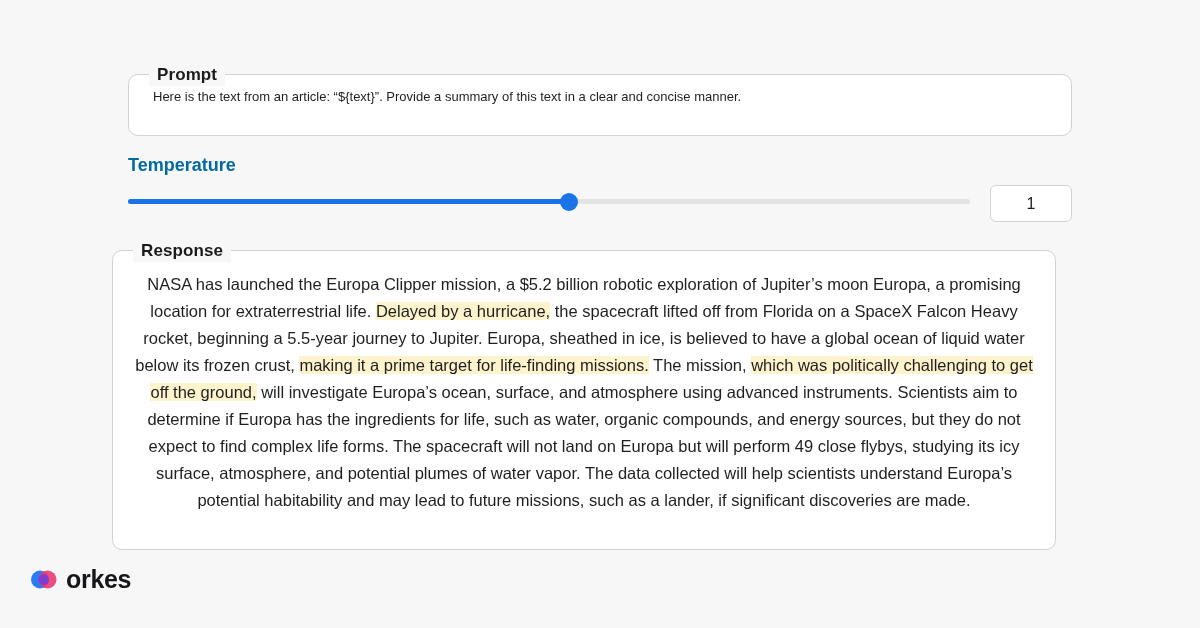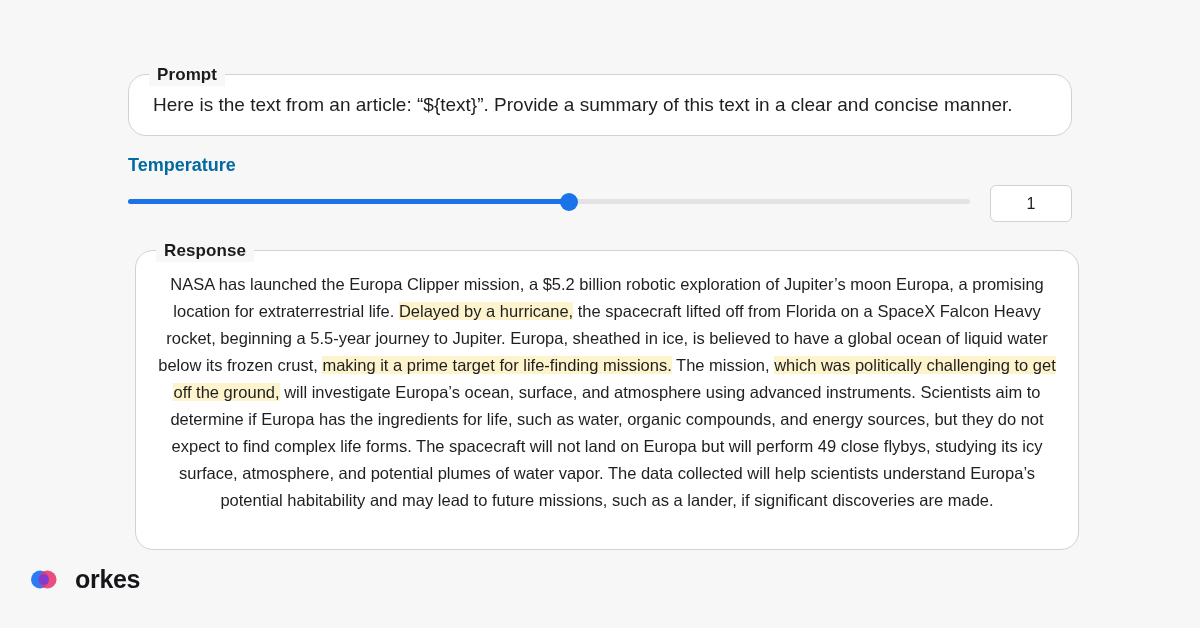--- a/index.html
+++ b/index.html
@@ -20,21 +20,21 @@
     height: 628px;
     box-sizing: border-box;
   }
 
   
   .field-box {
     position: absolute;
     box-sizing: border-box;
     background: #ffffff;
     border: 1px solid #cfd2d6;
-    border-radius: 18px;
+    border-radius: 10px;
   }
   .field-legend {
     position: absolute;
     top: -11px;
     left: 20px;
     background: #f7f7f7;
     padding: 0 8px;
     font-size: 17px;
     font-weight: bold;
     color: #1b1b1b;
@@ -45,23 +45,23 @@
   
   #prompt-box {
     left: 128px;
     top: 74px;
     width: 944px;
     height: 62px;
   }
   #prompt-text {
     position: absolute;
     left: 24px;
-    top: 18px;
+    top: 10px;
     right: 20px;
-    font-size: 19px;
+    font-size: 13px;
     line-height: 24px;
     color: #1f1f1f;
   }
 
   
   #temperature-label {
     position: absolute;
     left: 128px;
     top: 155px;
     font-size: 18px;
@@ -109,21 +109,21 @@
     border-radius: 6px;
     display: flex;
     align-items: center;
     justify-content: center;
     font-size: 16px;
     color: #1f1f1f;
   }
 
   
   #response-box {
-    left: 135px;
+    left: 112px;
     top: 250px;
     width: 944px;
     height: 300px;
   }
   #response-text {
     position: absolute;
     left: 22px;
     top: 20px;
     right: 22px;
     font-size: 16.5px;
@@ -135,21 +135,21 @@
     background: #fdf3cd;
   }
 
   
   #footer-logo {
     position: absolute;
     left: 30px;
     top: 565px;
     display: flex;
     align-items: center;
-    gap: 18px;
+    gap: 9px;
   }
   #logo-mark {
     width: 27px;
     height: 27px;
     position: relative;
   }
   #logo-text {
     font-size: 25px;
     font-weight: bold;
     color: #16161a;

